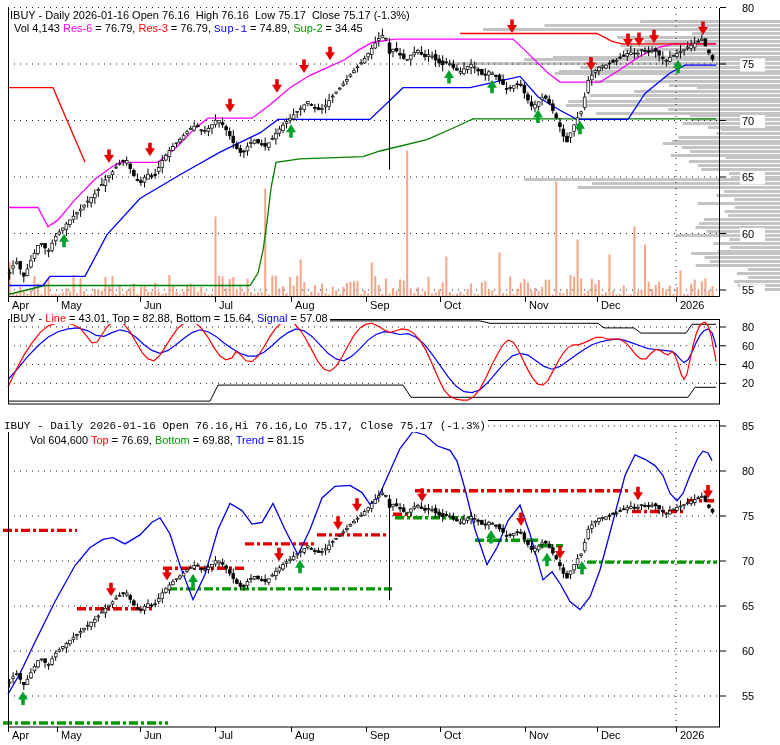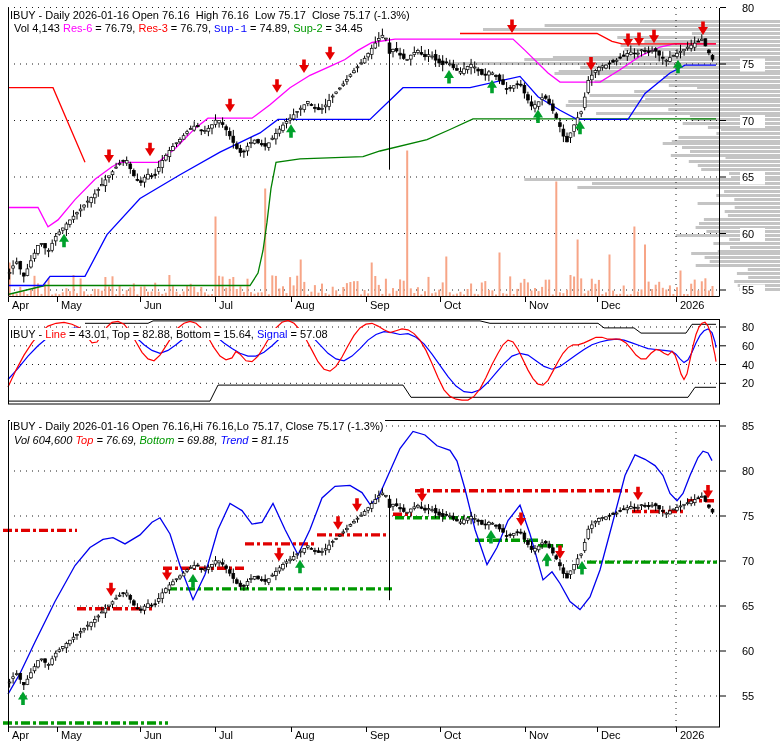--- a/index.html
+++ b/index.html
@@ -4,23 +4,23 @@
 <style>
   html,body{margin:0;padding:0;background:#fff;}
   .wrap{position:relative;width:780px;height:745px;background:#fff;overflow:hidden;
         font-family:"Liberation Sans",sans-serif;}
   svg{position:absolute;left:0;top:0;}
   svg text{font-family:"Liberation Sans",sans-serif;font-size:11px;fill:#000;}
   .hdr{position:absolute;font-size:11px;line-height:12px;color:#000;background:#fff;
        white-space:pre;z-index:5;padding:0 2px 0 0;margin-top:8px;}
   #h1a{left:10px;top:1px;}
   #h1b{left:14px;top:14px;}
-  #h2{left:10px;top:320px;}
-  #h3a{left:10px;top:412px;}
-  #h3b{left:14px;top:426px;font-style:italic;}
+  #h2{left:10px;top:304px;}
+  #h3a{left:4px;top:412px;font-family:Liberation Mono, monospace;}
+  #h3b{left:30px;top:426px;}
 </style>
 </head>
 <body>
 
 <div class="wrap">
   <div class="hdr" id="h1a">IBUY - Daily 2026-01-16 Open 76.16  High 76.16  Low 75.17  Close 75.17 (-1.3%)</div>
   <div class="hdr" id="h1b"><span>Vol 4,143 </span><span style="color: rgb(255, 0, 255);">Res-6</span><span> = 76.79, </span><span style="color: rgb(255, 0, 0);">Res-3</span><span> = 76.79, </span><span style="color: rgb(0, 0, 255); font-family: Liberation Mono, monospace;">Sup-1</span><span> = 74.89, </span><span style="color: rgb(0, 153, 0);">Sup-2</span><span> = 34.45</span></div>
   <div class="hdr" id="h2"><span>IBUY - </span><span style="color: rgb(255, 0, 0);">Line</span><span> = 43.01, Top = 82.88, Bottom = 15.64, </span><span style="color: rgb(0, 0, 255);">Signal</span><span> = 57.08</span></div>
   <div class="hdr" id="h3a">IBUY - Daily 2026-01-16 Open 76.16,Hi 76.16,Lo 75.17, Close 75.17 (-1.3%)</div>
   <div class="hdr" id="h3b"><span>Vol 604,600 </span><span style="color: rgb(255, 0, 0);">Top</span><span> = 76.69, </span><span style="color: rgb(0, 153, 0);">Bottom</span><span> = 69.88, </span><span style="color: rgb(0, 0, 255);">Trend</span><span> = 81.15</span></div>

